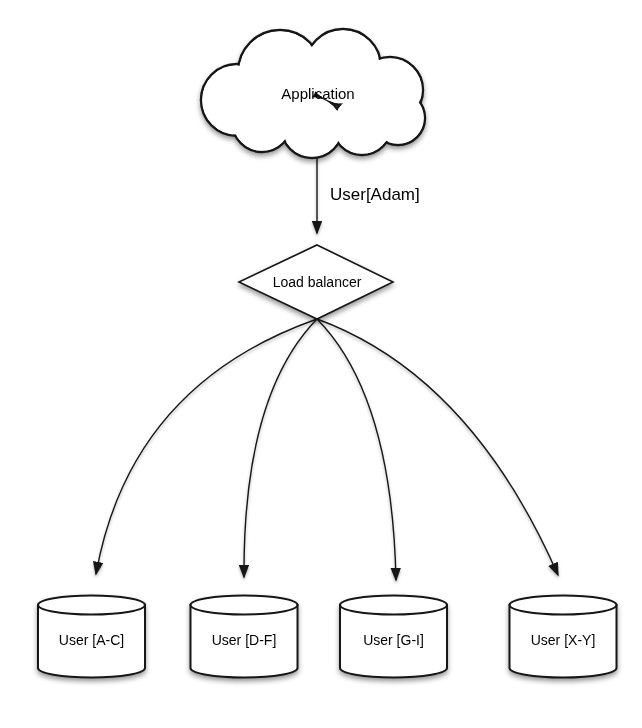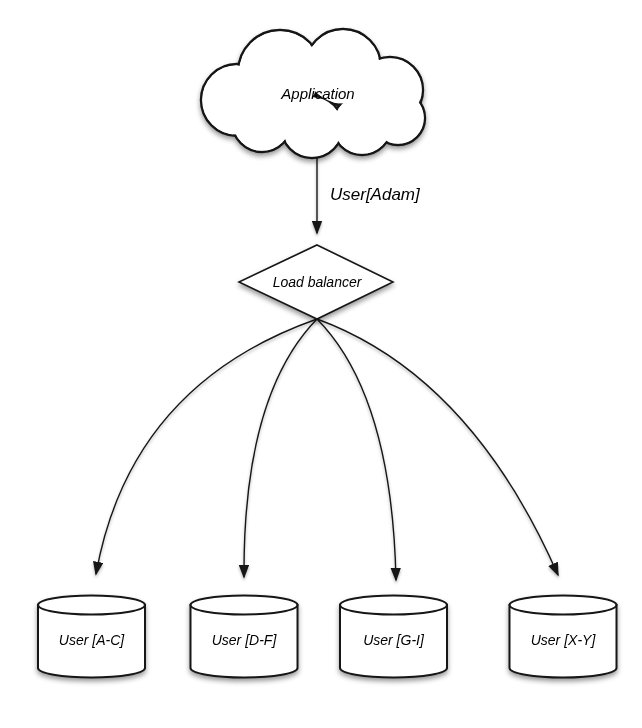--- a/index.html
+++ b/index.html
@@ -7,21 +7,20 @@
     padding: 0;
     background: #ffffff;
   }
   .canvas {
     position: relative;
     width: 642px;
     height: 728px;
     background: #ffffff;
     font-family: "Liberation Sans", sans-serif;
     overflow: hidden;
-    font-style: italic;
   }
   svg { display: block; }
   .shape {
     fill: #ffffff;
     stroke: #161616;
   }
   .shadowed {
     filter: drop-shadow(0px 3px 2.5px rgba(0,0,0,0.40));
   }
   .edge-shadow {

